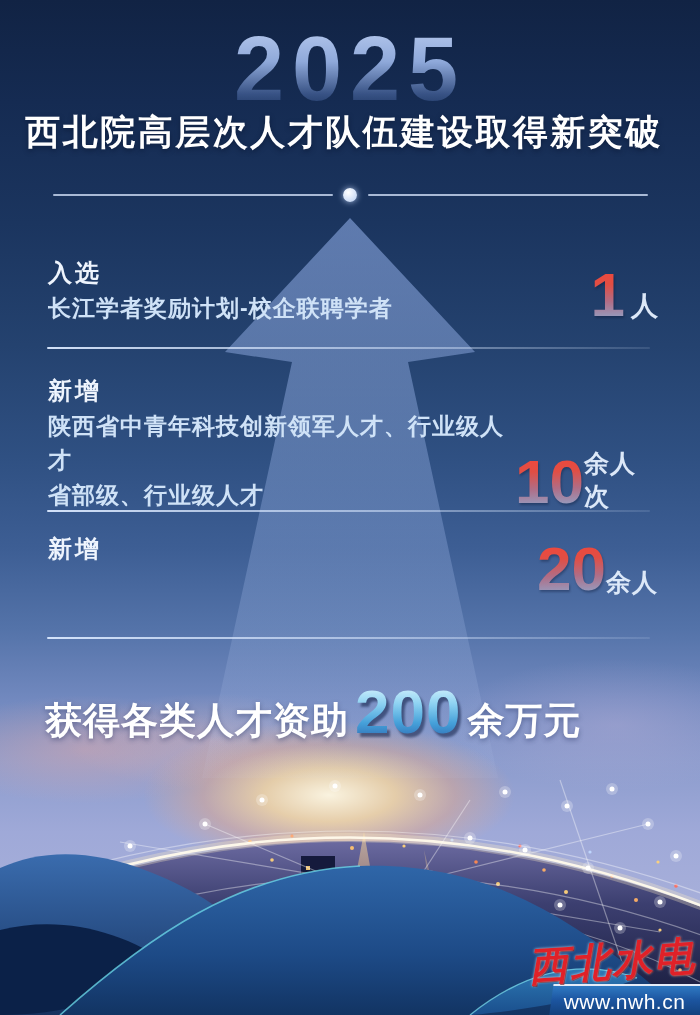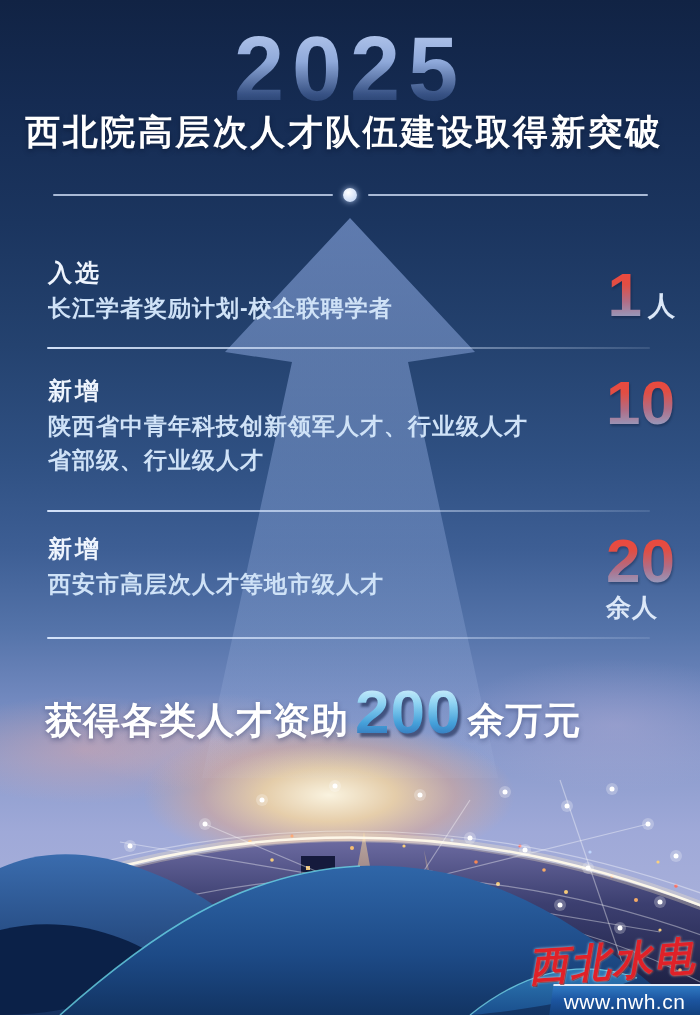--- a/index.html
+++ b/index.html
@@ -40,35 +40,35 @@
     position:absolute;top:6px;height:2px;width:280px;
     background:rgba(205,220,245,0.8);border-radius:1px;
   }
   .rule-left{left:0;} .rule-right{right:0;}
   .dot{
     position:absolute;left:290px;top:0;width:14px;height:14px;border-radius:50%;
     background:radial-gradient(circle at 38% 32%,#ffffff,#ccdcf6 70%,#a9c0e8);
     box-shadow:0 0 6px rgba(200,220,255,0.8);
   }
   
-  .stat{position:absolute;left:48px;right:25px;display:flex;justify-content:space-between;z-index:4;}
+  .stat{position:absolute;left:48px;right:42px;display:flex;justify-content:space-between;z-index:4;}
   .stat-1{top:256px;} .stat-2{top:374px;} .stat-3{top:532px;}
   .stat-label{font-size:24px;font-weight:bold;color:#eef4fd;letter-spacing:3px;line-height:1.45;}
   .stat-desc{font-size:23px;font-weight:bold;color:#cfe2f7;letter-spacing:1px;line-height:1.5;}
   .stat-value{display:flex;}
   .stat-value .num{
     font-size:62px;font-weight:bold;line-height:0.95;
     background:linear-gradient(178deg,#f0473b 6%,#e14e44 32%,#b06d86 60%,#93a0c4 90%);
     -webkit-background-clip:text;background-clip:text;color:transparent;
     filter:drop-shadow(1px 2px 1px rgba(10,20,50,0.35));
   }
   .stat-value .unit{font-weight:bold;color:#dce8f8;}
   .value-inline{align-items:flex-end;gap:6px;}
   .value-inline .unit{font-size:27px;line-height:1.1;padding-bottom:4px;}
-  .value-stack{flex-direction:column;align-items:flex-start;}
+  .value-stack{flex-direction:row;align-items:flex-end;margin-top:8px;}
   .value-stack .unit{font-size:25px;line-height:1.3;letter-spacing:1px;}
   .divider{
     position:absolute;left:47px;width:603px;height:2px;z-index:4;border-radius:1px;
     background:linear-gradient(90deg,rgba(219,233,255,0.95) 0%,rgba(219,233,255,0.55) 55%,rgba(219,233,255,0.12) 100%);
   }
   .d1{top:347px;} .d2{top:510px;} .d3{top:637px;}
   
   .summary{
     position:absolute;left:45px;top:652px;z-index:4;
     display:flex;align-items:baseline;
@@ -274,29 +274,29 @@
   <div class="divider d1"></div>
 
   <section class="stat stat-2">
     <div class="stat-text">
       <div class="stat-label">新增</div>
       <div class="stat-desc">陕西省中青年科技创新领军人才、行业级人才</div>
       <div class="stat-desc">省部级、行业级人才</div>
     </div>
     <div class="stat-value value-stack">
       <span class="num">10</span>
+      <span class="unit">余人次</span>
     </div>
   </section>
 
   <div class="divider d2"></div>
 
   <section class="stat stat-3">
     <div class="stat-text">
       <div class="stat-label">新增</div>
-      <div class="stat-desc">西安市高层次人才等地市级人才</div>
     </div>
     <div class="stat-value value-stack">
       <span class="num">20</span>
       <span class="unit">余人</span>
     </div>
   </section>
 
   <div class="divider d3"></div>
 
   <div class="summary">

